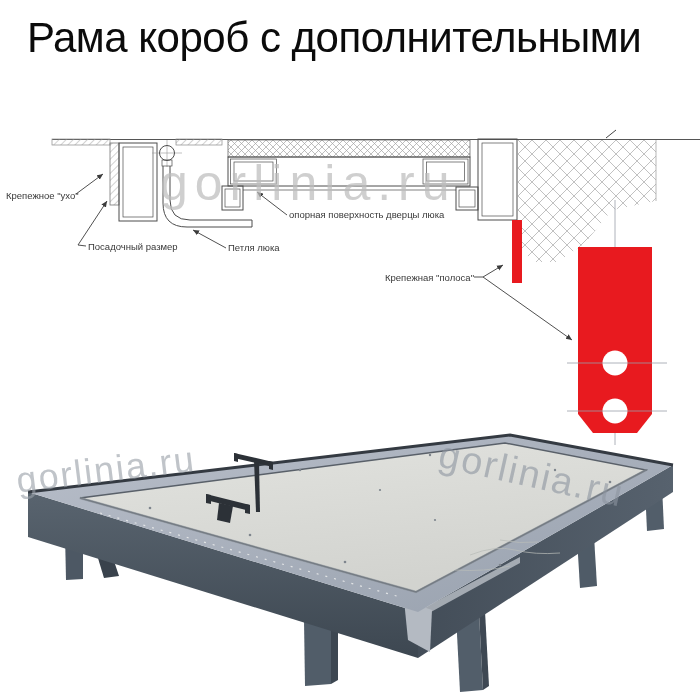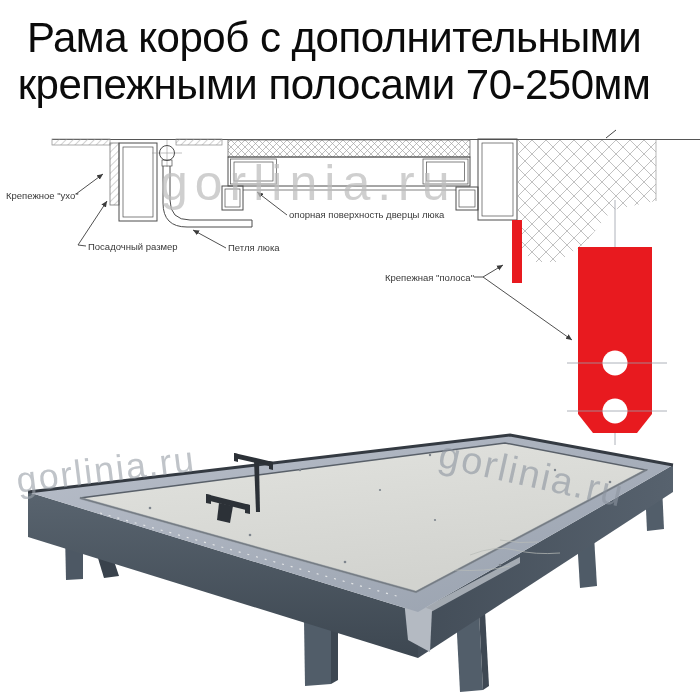--- a/index.html
+++ b/index.html
@@ -25,21 +25,20 @@
   .dline{stroke:#4c4c4c;stroke-width:1;fill:none;}
   .thin{stroke:#4c4c4c;stroke-width:.7;fill:none;}
   .red{fill:#e81a1f;}
   .cl{stroke:#9aa0a8;stroke-width:.8;fill:none;}
 </style>
 </head>
 <body>
 
 <div class="title">
   <div>Рама короб с дополнительными</div>
-  <div>крепежными полосами 70-250мм</div>
 </div>
 
 <svg id="diagram-svg" width="700" height="322" viewBox="0 126 700 322" xmlns="http://www.w3.org/2000/svg">
   <defs>
     <pattern id="hatchFine" width="5" height="5" patternUnits="userSpaceOnUse" patternTransform="rotate(45)">
       <line x1="0" y1="0" x2="0" y2="5" stroke="#9b9b9b" stroke-width="0.9"></line>
     </pattern>
     <pattern id="cross7" width="7" height="7" patternUnits="userSpaceOnUse">
       <path d="M0,0 L7,7 M7,0 L0,7" stroke="#a3a3a3" stroke-width="0.7" fill="none"></path>
     </pattern>

